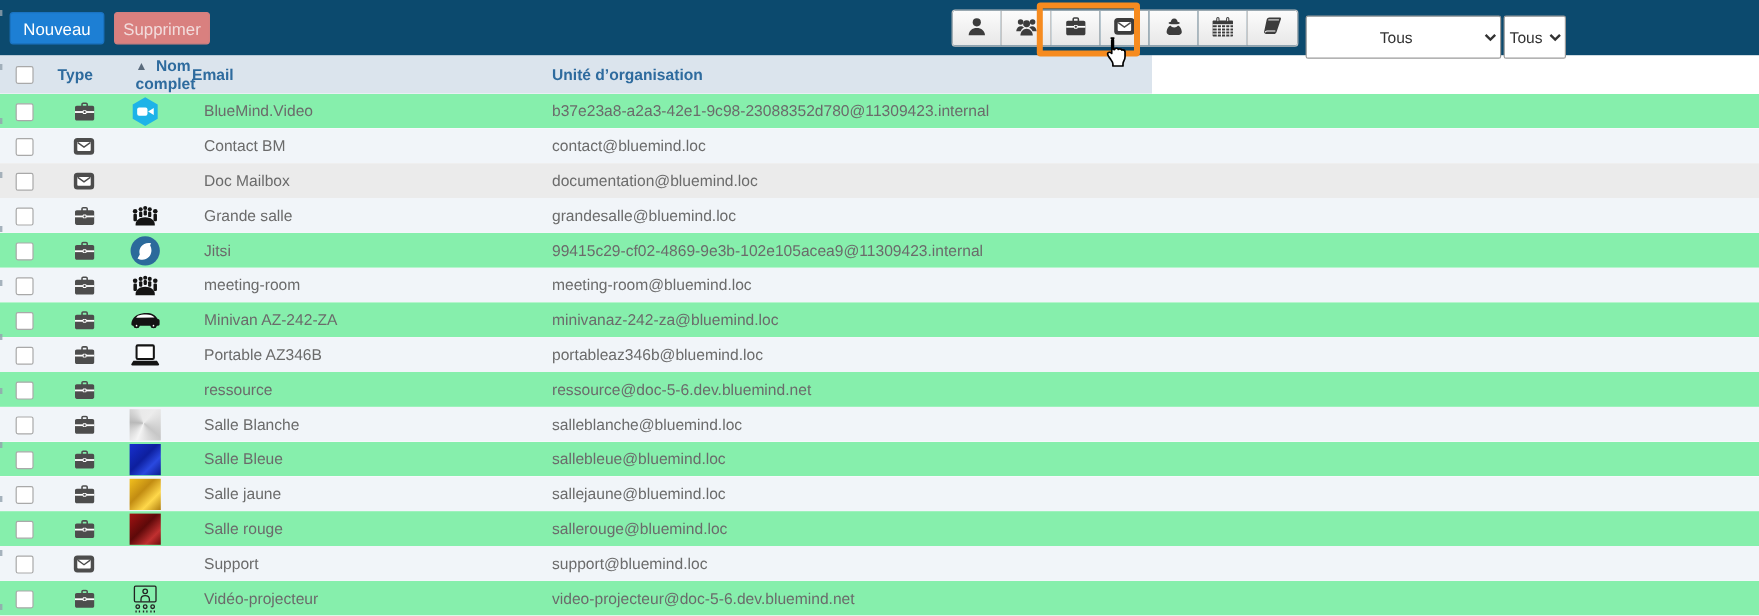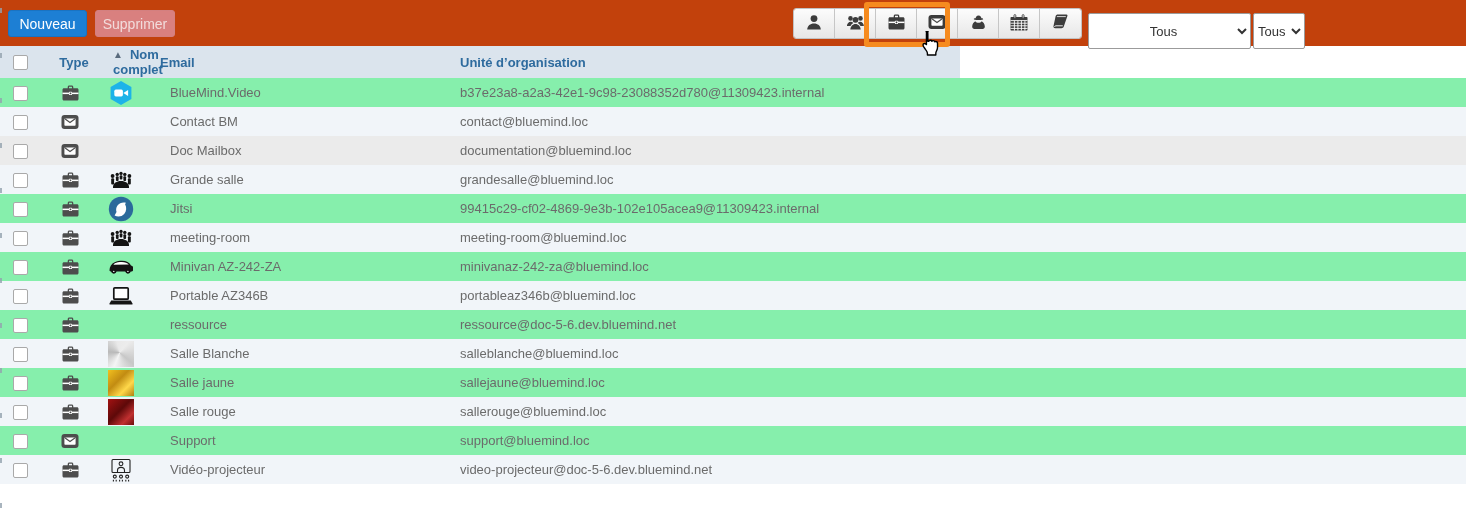--- a/index.html
+++ b/index.html
@@ -3,21 +3,21 @@
 <meta charset="utf-8">
 <style>
   * { box-sizing: border-box; margin: 0; padding: 0; }
   html,body { width:1466px; height:513px; }
   body { font-family:"Liberation Sans", sans-serif; background:#fff; position:relative; overflow:hidden; }
 
   .edge-ticks { position:absolute; left:0; top:8px; bottom:0; width:2px;
     background:repeating-linear-gradient(to bottom,#93a2ae 0 5px,transparent 5px 45px); opacity:.8; z-index:2; }
 
   
-  .topbar { position:relative; height:46px; background:#c2410c; }
+  .topbar { position:relative; height:46px; background:#0c4a6e; }
   .btn { font-size:14px; height:27px; border-radius:3px; cursor:pointer; font-family:inherit; }
   .btn-new { position:absolute; left:8px; top:10px; width:79px; background:#1d7fd4; border:1px solid #1a73c2; color:#fff; }
   .btn-delete { position:absolute; left:95px; top:10px; width:80px; background:#d9807f; border:1px solid #d38080; color:#f2dcdc; }
 
   .icon-group { position:absolute; left:793px; top:8px; display:flex; border:1px solid #c2c2c2; border-radius:3px; overflow:hidden; }
   .icon-btn { width:41px; height:29px; border:none; border-right:1px solid #c6c6c6;
     background:linear-gradient(#fcfcfc,#e7e7e7); display:flex; align-items:center; justify-content:center;
     color:#3c3c3c; cursor:pointer; }
   .icon-btn:last-child { border-right:none; }
   .icon-btn svg { fill:currentColor; }
@@ -31,21 +31,21 @@
   .sel-directory { left:1088px; width:163px; text-align:center; text-align-last:center; }
   .sel-state { left:1253px; width:52px; }
   .filter-input { position:absolute; left:1307px; top:13px; width:155px; height:24px;
     border:1px solid #b7b7b7; font-size:14px; font-family:inherit; padding:0 7px; color:#444; border-radius:1px; }
   .filter-input::placeholder { color:#a9a9a9; }
 
   
   table { width:1466px; border-collapse:collapse; table-layout:fixed; }
   thead tr { height:32px; background:#dbe4ed; }
   th { font-size:13px; font-weight:bold; color:#2e6b9e; text-align:left; }
-  .h-type { padding-left:8px;text-align:center; }
+  .h-type { padding-left:8px; }
   .h-name { padding-left:13px; }
   .h-email, .h-org { padding-left:5px; }
   .sort-arrow { color:#5a6b7d; font-size:10px; margin-right:7px; vertical-align:1px; }
 
   tbody tr { height:29px; background:#86efac; }
   tbody tr:nth-child(even) { background:#f1f5f9; }
   tbody tr.hovered { background:#ebebeb; }
   td { font-size:13px; color:#6b6b6b; vertical-align:middle; overflow:hidden; white-space:nowrap; }
   .c-check, .th-check { padding-left:13px; }
   .c-type { text-align:center; color:#4d4d4d; }
@@ -328,20 +328,33 @@
     <td class="c-org"></td>
   </tr>
       <tr>
     <td class="c-check"><input type="checkbox" style=""></td>
     <td class="c-type"><span class="type-icon"><svg width="19" height="16" viewBox="0 0 18 16">
               <path d="M6.2 3.2V2c0-.9.7-1.6 1.6-1.6h2.4c.9 0 1.6.7 1.6 1.6v1.2h3.7c.9 0 1.5.7 1.5 1.5v9.2c0 .8-.6 1.5-1.5 1.5H2.5c-.9 0-1.5-.7-1.5-1.5V4.7c0-.8.6-1.5 1.5-1.5h3.7zm1.3 0h3V2c0-.2-.1-.3-.3-.3H7.8c-.2 0-.3.1-.3.3v1.2z"></path>
               <rect x="1" y="7.6" width="16" height="1.5" fill="#fff"></rect>
               <rect x="7.5" y="6.8" width="3" height="3.1" rx=".5" fill="#fff"></rect>
               <rect x="8.2" y="7.5" width="1.6" height="1.7" rx=".3"></rect>
             </svg></span></td>
+    <td class="c-avatar"><span class="avatar fabric-blue"></span></td>
+    <td class="c-name">Salle Bleue</td>
+    <td class="c-email">sallebleue@bluemind.loc</td>
+    <td class="c-org"></td>
+  </tr>
+      <tr>
+    <td class="c-check"><input type="checkbox" style=""></td>
+    <td class="c-type"><span class="type-icon"><svg width="19" height="16" viewBox="0 0 18 16">
+              <path d="M6.2 3.2V2c0-.9.7-1.6 1.6-1.6h2.4c.9 0 1.6.7 1.6 1.6v1.2h3.7c.9 0 1.5.7 1.5 1.5v9.2c0 .8-.6 1.5-1.5 1.5H2.5c-.9 0-1.5-.7-1.5-1.5V4.7c0-.8.6-1.5 1.5-1.5h3.7zm1.3 0h3V2c0-.2-.1-.3-.3-.3H7.8c-.2 0-.3.1-.3.3v1.2z"></path>
+              <rect x="1" y="7.6" width="16" height="1.5" fill="#fff"></rect>
+              <rect x="7.5" y="6.8" width="3" height="3.1" rx=".5" fill="#fff"></rect>
+              <rect x="8.2" y="7.5" width="1.6" height="1.7" rx=".3"></rect>
+            </svg></span></td>
     <td class="c-avatar"><span class="avatar fabric-yellow"></span></td>
     <td class="c-name">Salle jaune</td>
     <td class="c-email">sallejaune@bluemind.loc</td>
     <td class="c-org"></td>
   </tr>
       <tr>
     <td class="c-check"><input type="checkbox" style=""></td>
     <td class="c-type"><span class="type-icon"><svg width="19" height="16" viewBox="0 0 18 16">
               <path d="M6.2 3.2V2c0-.9.7-1.6 1.6-1.6h2.4c.9 0 1.6.7 1.6 1.6v1.2h3.7c.9 0 1.5.7 1.5 1.5v9.2c0 .8-.6 1.5-1.5 1.5H2.5c-.9 0-1.5-.7-1.5-1.5V4.7c0-.8.6-1.5 1.5-1.5h3.7zm1.3 0h3V2c0-.2-.1-.3-.3-.3H7.8c-.2 0-.3.1-.3.3v1.2z"></path>
               <rect x="1" y="7.6" width="16" height="1.5" fill="#fff"></rect>

